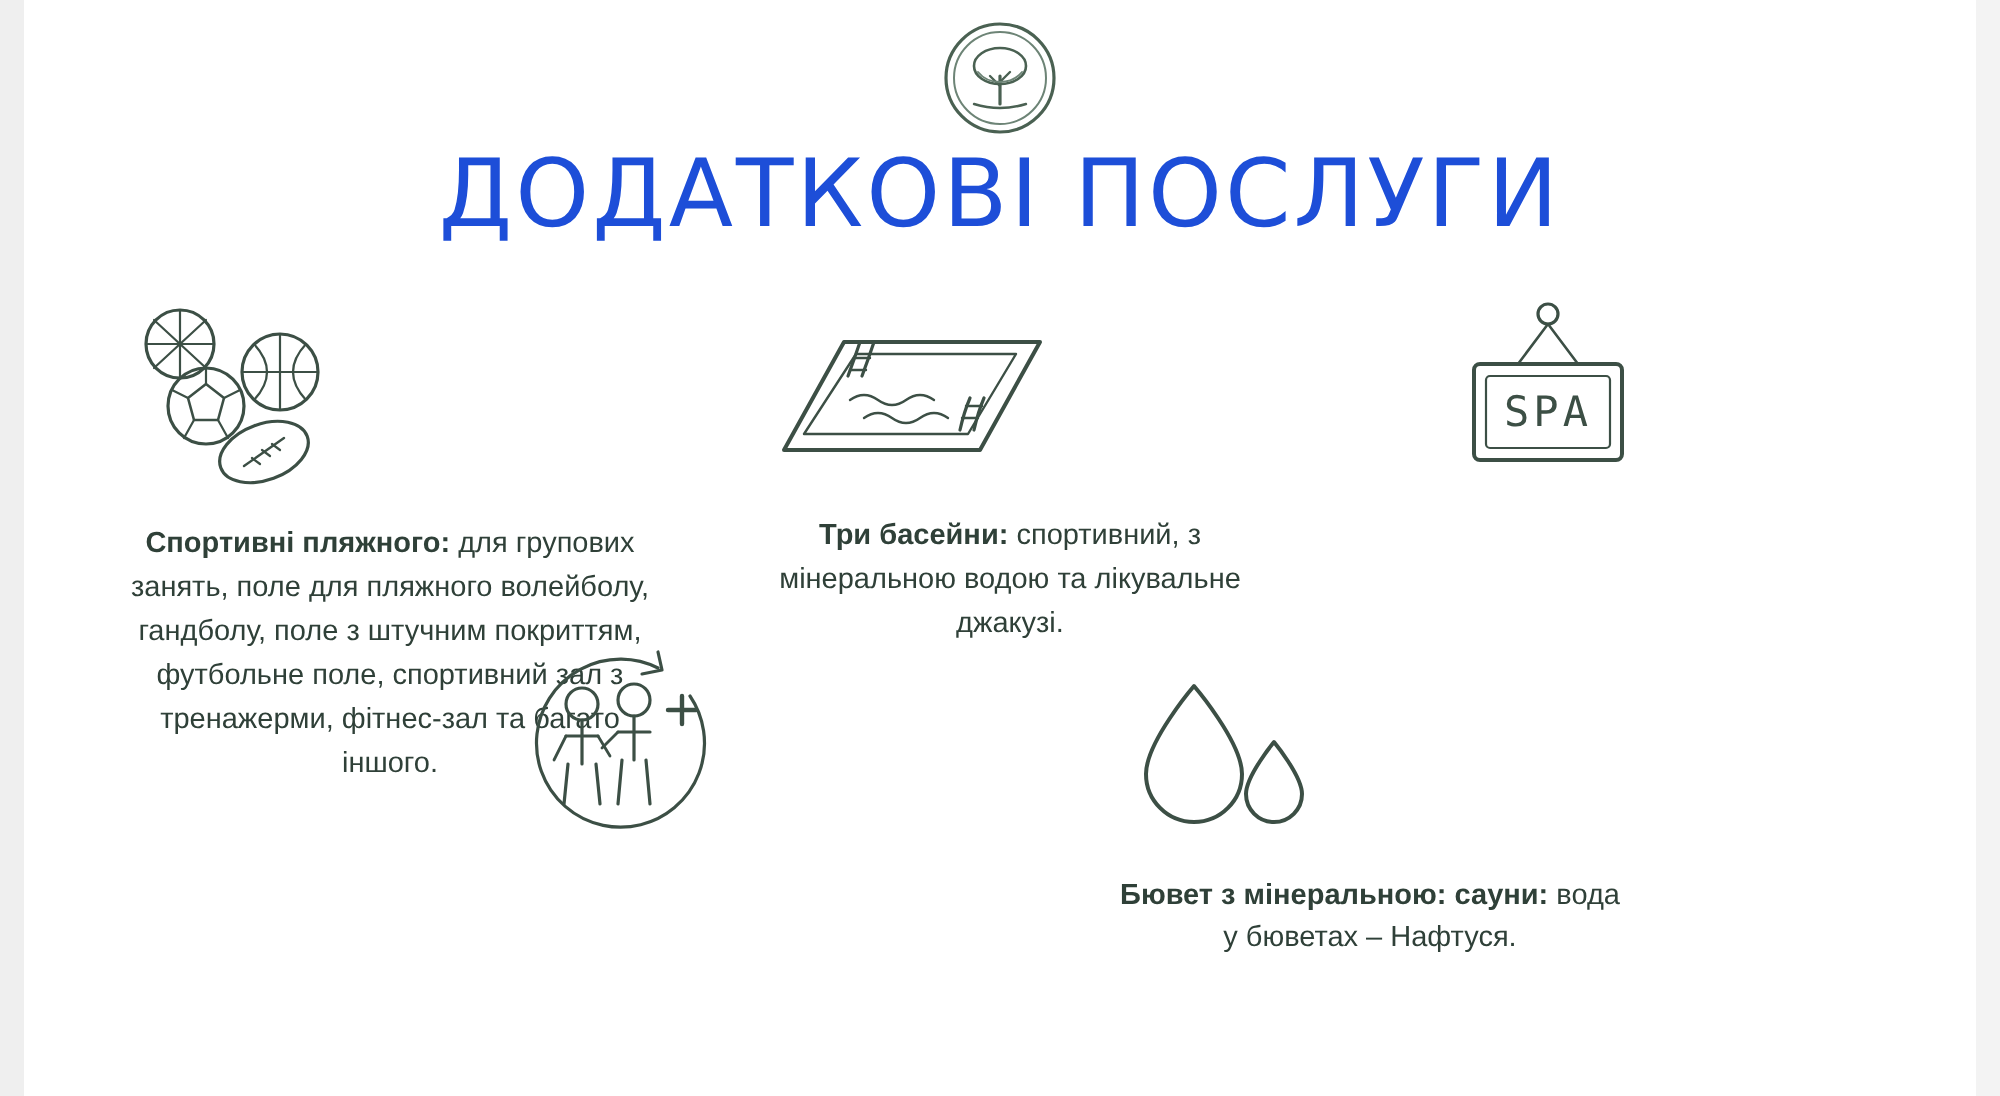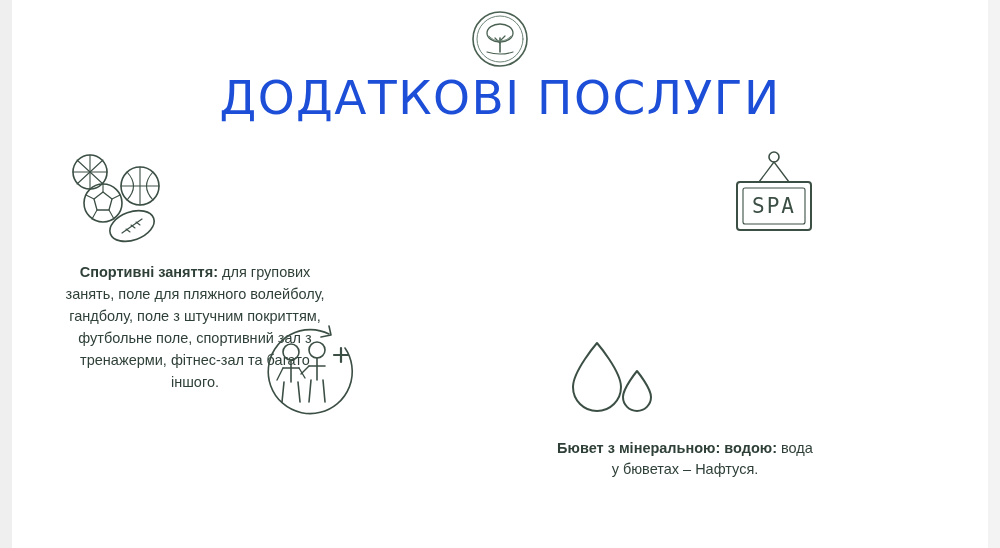--- a/index.html
+++ b/index.html
@@ -138,24 +138,44 @@
         <circle cx="43" cy="55" r="19" class="st-thin"></circle>
         <path d="M43 44 l9 7 -3 11 h-12 l-3 -11 z" class="st-thin" style="stroke-width:1.3"></path>
         <path d="M43 44 v-8 M52 51 l8 -4 M49 62 l5 9 M37 62 l-5 9 M34 51 l-8 -4" class="st-thin" style="stroke-width:1.1"></path>
 
         <ellipse cx="72" cy="78" rx="23" ry="14" class="st-thin" transform="rotate(-20 72 78)"></ellipse>
         <path d="M62 85 l20 -14" class="st-thin" style="stroke-width:1.2"></path>
         <path d="M66 81 l4 3 M71 77 l4 3 M76 74 l4 3" class="st-thin" style="stroke-width:1.1"></path>
       </svg>
     </div>
     <div class="caption">
-      <b>Спортивні заняття:</b><span> для групових занять, поле для пляжного волейболу, гандболу, поле з штучним покриттям, футбольне поле, спортивний зал з тренажерми, фітнес-зал та багато іншого.</span>
-    </div>
-  </div>
-
+      <b>Спортивні пляжного:</b><span> для групових занять, поле для пляжного волейболу, гандболу, поле з штучним покриттям, футбольне поле, спортивний зал з тренажерми, фітнес-зал та багато іншого.</span>
+    </div>
+  </div>
+
+  <div class="block b-pools">
+    <div class="icon">
+      <svg width="150" height="95" viewBox="0 0 150 95">
+        <path d="M12 70 L42 16 L140 16 L110 70 Z" class="st"></path>
+        <path d="M22 62 L48 22 L128 22 L104 62 Z" class="st-thin" style="stroke-width:1.2"></path>
+
+        <path d="M50 16 q-3 9 -6 17 M57 16 q-3 9 -6 17" class="st-thin"></path>
+        <path d="M47 24 h8 M45 30 h8" class="st-thin" style="stroke-width:1.2"></path>
+
+        <path d="M100 60 q2 -9 5 -16 M107 60 q2 -9 5 -16" class="st-thin"></path>
+        <path d="M101 54 h8 M103 48 h8" class="st-thin" style="stroke-width:1.2"></path>
+
+        <path d="M45 45 q7 -5 14 0 q7 5 14 0 q7 -5 14 0" class="st-thin" style="stroke-width:1.2"></path>
+        <path d="M52 54 q7 -5 14 0 q7 5 14 0 q7 -5 14 0" class="st-thin" style="stroke-width:1.2"></path>
+      </svg>
+    </div>
+    <div class="caption">
+      <b>Три басейни:</b><span> спортивний, з мінеральною водою та лікувальне джакузі.</span>
+    </div>
+  </div>
 
   <div class="block b-spa">
     <div class="icon">
       <svg width="110" height="100" viewBox="0 0 110 100">
         <circle cx="55" cy="7" r="5" class="st-thin"></circle>
         <path d="M55 12 L40 32 M55 12 L70 32" class="st-thin" style="stroke-width:1.3"></path>
         <rect x="18" y="32" width="74" height="48" rx="3" class="st"></rect>
         <rect x="24" y="38" width="62" height="36" rx="2" class="st-thin" style="stroke-width:1.1"></rect>
         <text x="55" y="63" text-anchor="middle" font-family="DejaVu Sans Mono, monospace" font-size="21" letter-spacing="2" fill="#3c4f45">SPA</text>
       </svg>
@@ -185,17 +205,17 @@
   </div>
 
   <div class="block b-water">
     <div class="icon">
       <svg width="110" height="95" viewBox="0 0 110 95">
         <path d="M42 8 C42 8 66 36 66 52 A24 24 0 0 1 18 52 C18 36 42 8 42 8 Z" class="st"></path>
         <path d="M82 36 C82 36 96 53 96 62 A14 14 0 0 1 68 62 C68 53 82 36 82 36 Z" class="st"></path>
       </svg>
     </div>
     <div class="caption">
-      <b>Бювет з мінеральною: водою:</b><span> вода у бюветах – Нафтуся.</span>
+      <b>Бювет з мінеральною: сауни:</b><span> вода у бюветах – Нафтуся.</span>
     </div>
   </div>
 
 </div>
 
 </body></html>

